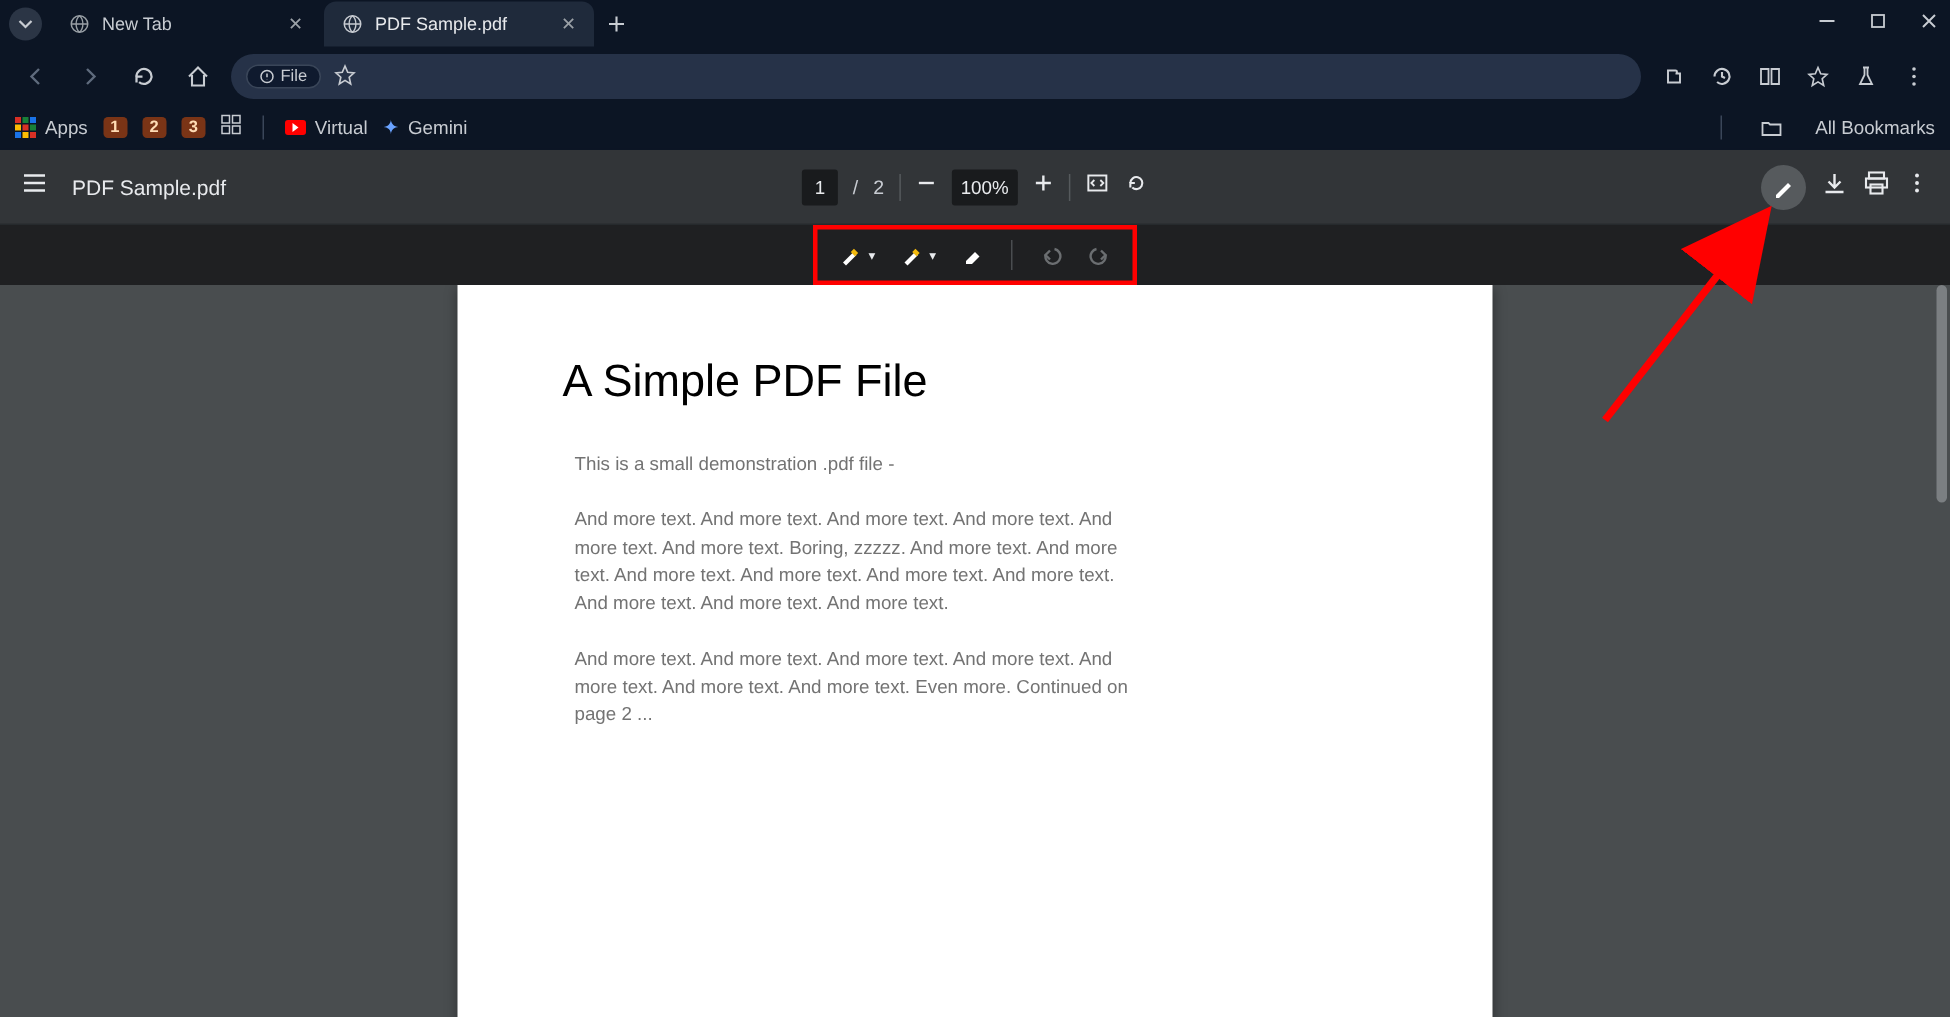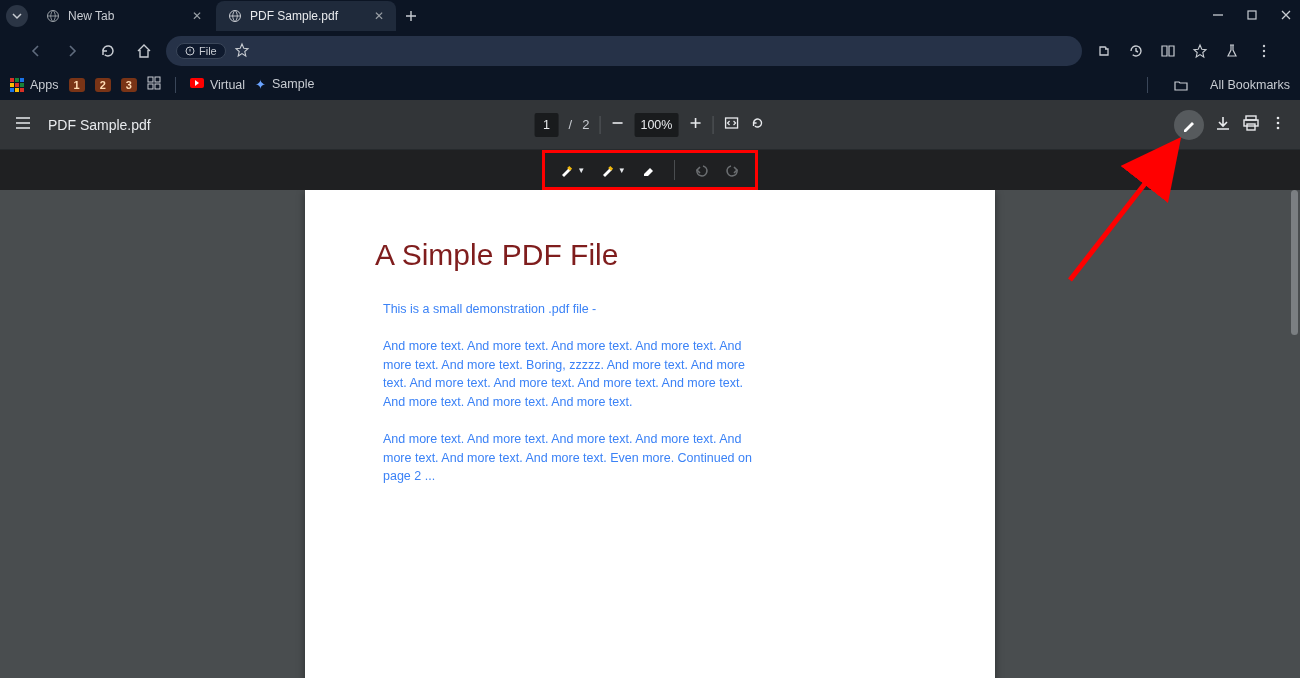--- a/index.html
+++ b/index.html
@@ -48,21 +48,21 @@
   .tab .close { color:#9aa0a6; font-size:12px; }
   .newtab { width:26px; height:26px; display:flex; align-items:center; justify-content:center; color:#c8ccd2; border-radius:50%; }
   .win-controls { position:absolute; right:6px; top:0; height:32px; display:flex; gap:18px; align-items:center; color:#c8ccd2; }
   .win-controls span { width:16px; text-align:center; }
   
   .addrbar {
     height: 38px;
     display:flex;
     align-items:center;
     gap:8px;
-    padding: 0 22px;
+    padding: 0 10px;
     background:#0c1524;
   }
   .iconbtn {
     width:28px; height:28px; display:flex; align-items:center; justify-content:center;
     color:#c8ccd2; border-radius:50%;
   }
   .iconbtn.dim { color:#5f6b7d; }
   .omnibox {
     flex:1;
     height:30px;
@@ -106,21 +106,21 @@
   .apps-grid i:nth-child(2){background:#188038}
   .apps-grid i:nth-child(3){background:#1a73e8}
   .apps-grid i:nth-child(4){background:#fbbc04}
   .apps-grid i:nth-child(5){background:#d93025}
   .apps-grid i:nth-child(6){background:#188038}
   .apps-grid i:nth-child(7){background:#1a73e8}
   .apps-grid i:nth-child(8){background:#fbbc04}
   .apps-grid i:nth-child(9){background:#d93025}
   .badge { background:#7a3416; padding:1px 5px; border-radius:3px; font-size:11px; color:#ffdcb5; font-weight:600;}
   .bmsep { width:1px;height:16px;background:#3a4659; margin:0 4px;}
-  .bm-item { display:flex; gap:6px; }
+  .bm-item { display:flex; align-items:center; gap:6px; }
   .yt { width:14px;height:10px;background:#ff0000;border-radius:2px;position:relative;}
   .yt::after{content:"";position:absolute;left:5px;top:2px;border-left:4px solid #fff;border-top:3px solid transparent;border-bottom:3px solid transparent;}
   .gem { color:#6aa3ff;font-size:13px;}
   .allbm { margin-left:auto; display:flex; align-items:center; gap:22px; }
   
   .pdfbar {
     height:50px;
     background:#323538;
     display:flex;
     align-items:center;
@@ -175,22 +175,22 @@
   }
   .page {
     width:690px;
     min-height:900px;
     background:#fff;
     margin:0 auto;
     padding:48px 70px;
     color:#000;
     box-shadow:0 2px 8px rgba(0,0,0,.4);
   }
-  .page h1 { font-family: Arial, sans-serif; font-weight:400; font-size:30px; margin-bottom:28px; color:#7f1d1d;}
-  .page p { font-size:12.5px; line-height:1.5; margin:0 0 18px 8px; color:#3b82f6; max-width:370px;}
+  .page h1 { font-family: Arial, sans-serif; font-weight:400; font-size:30px; margin-bottom:28px; color:#000000;}
+  .page p { font-size:12.5px; line-height:1.5; margin:0 0 18px 8px; color:#737373; max-width:370px;}
   
   .scrollbar { position:absolute; right:2px; top:190px; width:7px; height:145px; background:#7b7f82; border-radius:4px;}
   
   .arrow {
     position:absolute;
     pointer-events:none;
   }
   svg { overflow:visible; }
 </style>
 </head>
@@ -335,21 +335,21 @@
         <rect x="1" y="8" width="5" height="5" stroke="#c8ccd2" fill="none"></rect>
         <rect x="8" y="8" width="5" height="5" stroke="#c8ccd2" fill="none"></rect>
       </svg></span>
   <span class="bmsep"></span>
   <div class="bm-item">
     <span class="yt"></span>
     <span>Virtual</span>
   </div>
   <div class="bm-item">
     <span class="gem">✦</span>
-    <span>Sample</span>
+    <span>Gemini</span>
   </div>
   <div class="allbm">
     <span class="bmsep"></span>
     <svg width="14" height="14" viewBox="0 0 14 14">
         <path d="M1 4 H5 L6 5 H13 V12 H1 Z" stroke="#c8ccd2" fill="none" stroke-width="1.2"></path>
       </svg>
     <span>All Bookmarks</span>
   </div>
 </div>
 

